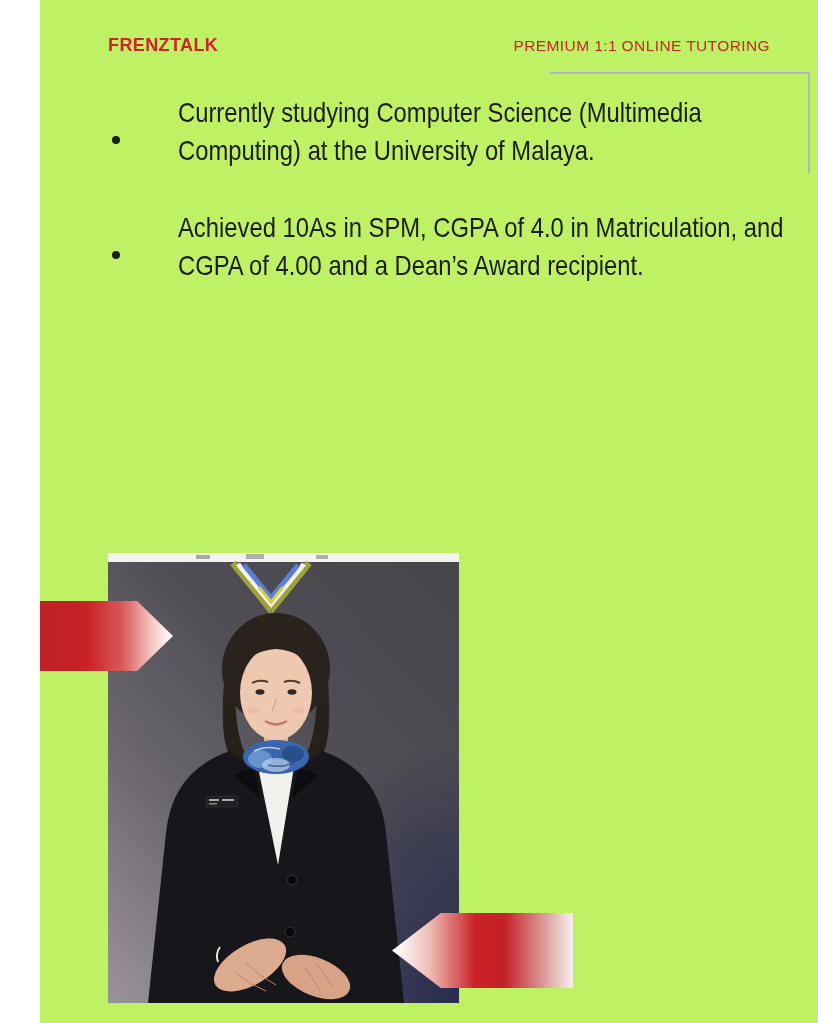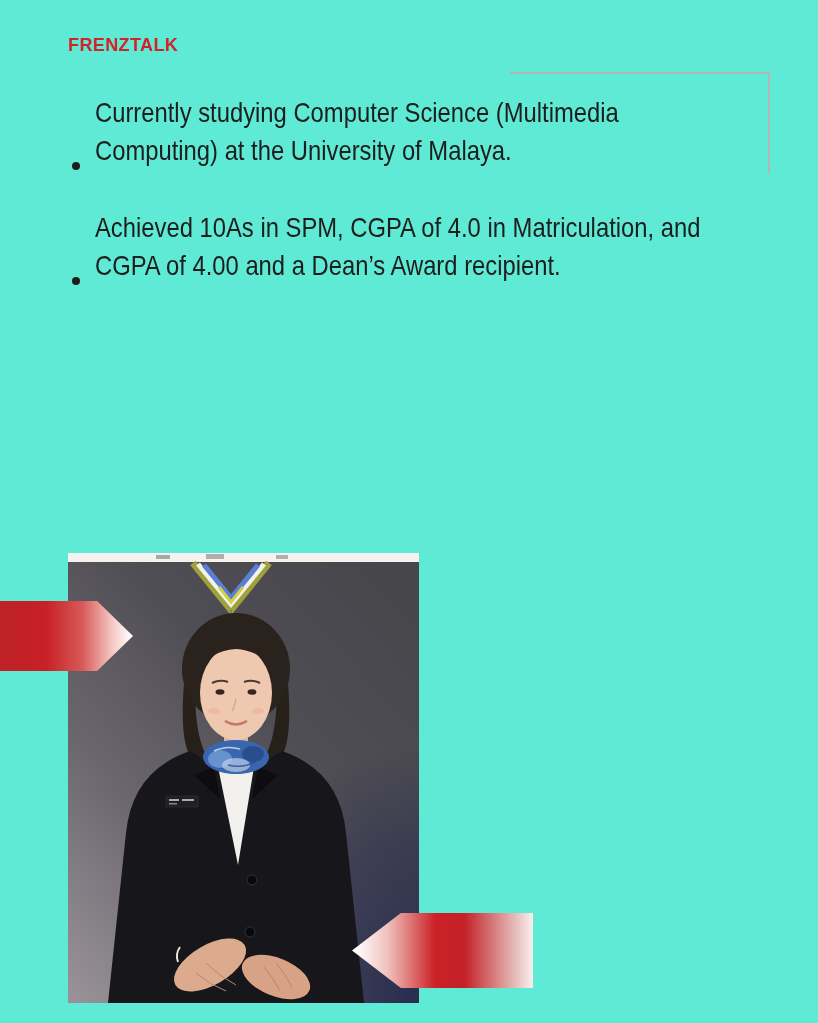--- a/index.html
+++ b/index.html
@@ -3,21 +3,21 @@
 <meta charset="utf-8">
 <style>
   * { margin: 0; padding: 0; box-sizing: border-box; }
   html, body { width: 818px; height: 1023px; }
   body {
     font-family: "Liberation Sans", sans-serif;
     background: #ffffff;
     position: relative;
     overflow: hidden;
   }
-  .page { position: absolute; inset: 0; background: #5eead4; }
+  .page { position: absolute; inset: 0; background: #bef264; margin-left: 40px; }
 
   
   .brand {
     position: absolute; left: 68px; top: 35px;
     font-size: 18px; font-weight: 700; letter-spacing: 0.4px;
     color: #d2222a;
   }
   .tagline {
     position: absolute; right: 48px; top: 37px;
     font-size: 15.5px; font-weight: 400; letter-spacing: 0.4px;
@@ -29,22 +29,23 @@
     border-top: 2px solid #b5b5b5;
     border-right: 2px solid #b5b5b5;
   }
 
   
   .bullets {
     position: absolute; left: 68px; top: 94px; width: 700px;
     list-style: none;
   }
   .bullets li {
-    display: flex; align-items: flex-end;
+    display: flex; align-items: center;
     margin-bottom: 39px;
+    gap: 43px;
   }
   .dot {
     flex: 0 0 auto;
     width: 8px; height: 8px; border-radius: 50%;
     background: #1d1d1d; margin: 15px 15px 0 4px;
   }
   .btext {
     transform: scaleX(0.85); transform-origin: left top;
     color: #1d1d1d;
   }
@@ -84,20 +85,21 @@
     letter-spacing: 1.5px; white-space: nowrap;
     transform: scaleX(0.9); transform-origin: center top;
   }
 </style>
 </head>
 <body>
 
 <div class="page">
 
   <div class="brand">FRENZTALK</div>
+  <div class="tagline">PREMIUM 1:1 ONLINE TUTORING</div>
   <div class="corner-bracket"></div>
 
   <ul class="bullets">
     <li>
       <span class="dot"></span>
       <div class="btext">
         <span class="bline">Currently studying Computer Science (Multimedia</span>
         <span class="bline">Computing) at the University of Malaya.</span>
       </div>
     </li>

